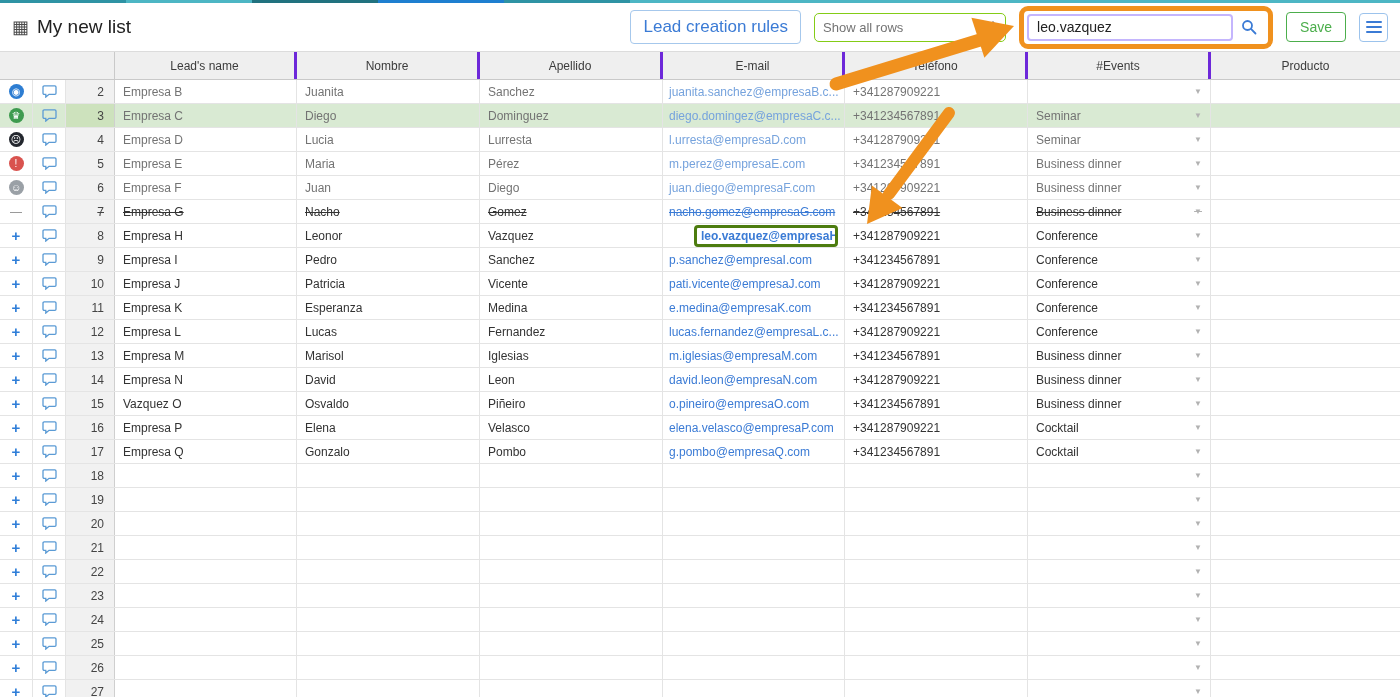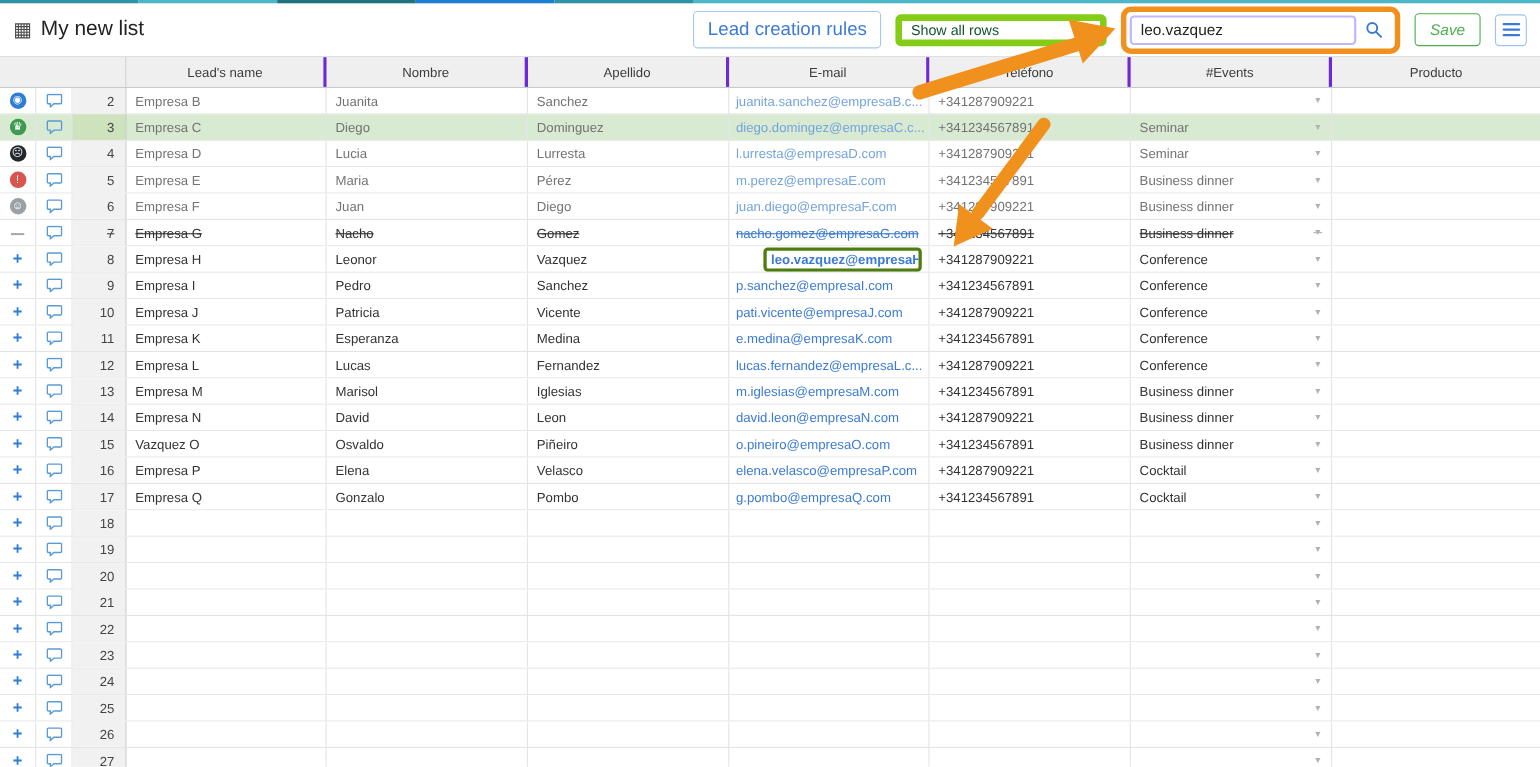--- a/index.html
+++ b/index.html
@@ -13,33 +13,33 @@
 
   
   .topbar { height:49px; display:flex; align-items:center; padding:0 12px;
     border-bottom:1px solid #dcdcdc; background:#fff; }
   .title-wrap { display:flex; align-items:center; gap:8px; }
   .grid-icon { font-size:18px; color:#4a4a4a; line-height:1; }
   .page-title { font-size:19px; font-weight:400; color:#222; }
   .controls { margin-left:auto; display:flex; align-items:center; gap:13px; }
   .btn-blue { background:#fff; color:#3b7bd5; border:1px solid #a6c8ec; border-radius:4px;
     padding:6px 12px; font-size:17px; font-family:inherit; cursor:pointer; }
-  .select { width:192px; height:29px; border:6px solid #84cc16; border-radius:5px; background:#fff;
-    display:flex; align-items:center; justify-content:space-between; padding:0 8px; font-size:13px; color:#14532d; cursor:pointer; }
+  .select { width:192px; height:29px; border:1px solid #84cc16; border-radius:5px; background:#fff;
+    display:flex; align-items:center; justify-content:space-between; padding:0 8px; font-size:13px; color:#737373; cursor:pointer; }
   .updown { display:flex; flex-direction:column; gap:2px; align-items:center; }
   .tri-up { width:0; height:0; border-left:4px solid transparent; border-right:4px solid transparent; border-bottom:5px solid #555; }
   .tri-down { width:0; height:0; border-left:4px solid transparent; border-right:4px solid transparent; border-top:5px solid #555; }
   .search-annotation { border:5px solid #F0911E; border-radius:9px; padding:3px; background:transparent; }
   .search-group { display:flex; align-items:center; background:#fff; }
   .search-input { width:206px; height:27px; border:2px solid #c4b5fd; border-radius:4px;
     padding:0 8px; font-size:14px; color:#222; outline:none; font-family:inherit; }
   .search-btn { background:none; border:none; width:32px; height:27px; display:flex;
     align-items:center; justify-content:center; cursor:pointer; }
   .save-btn { background:#fff; color:#4cae4c; border:1px solid #4cae4c; border-radius:4px;
-    padding:6px 13px; font-size:14px; font-family:inherit; cursor:pointer;font-style:italic; }
+    padding:6px 13px; font-size:14px; font-family:inherit; cursor:pointer; }
   .menu-btn { width:29px; height:29px; border:1px solid #9cc3ec; border-radius:4px; background:#fff;
     display:flex; flex-direction:column; align-items:center; justify-content:center; gap:3px; cursor:pointer; }
   .menu-btn .bar { width:16px; height:2px; background:#3b7bd5; border-radius:1px; }
 
   
   .thead { display:flex; height:28px; background:#efefef; border-bottom:1px solid #c9c9c9;
     font-size:12px; color:#3c3c3c; }
   .thead .corner { width:115px; border-right:1px solid #c9c9c9; background:#efefef; }
   .hcell { display:flex; align-items:center; justify-content:center;
     border-right:3px solid #6d28d9; background:#efefef; }

